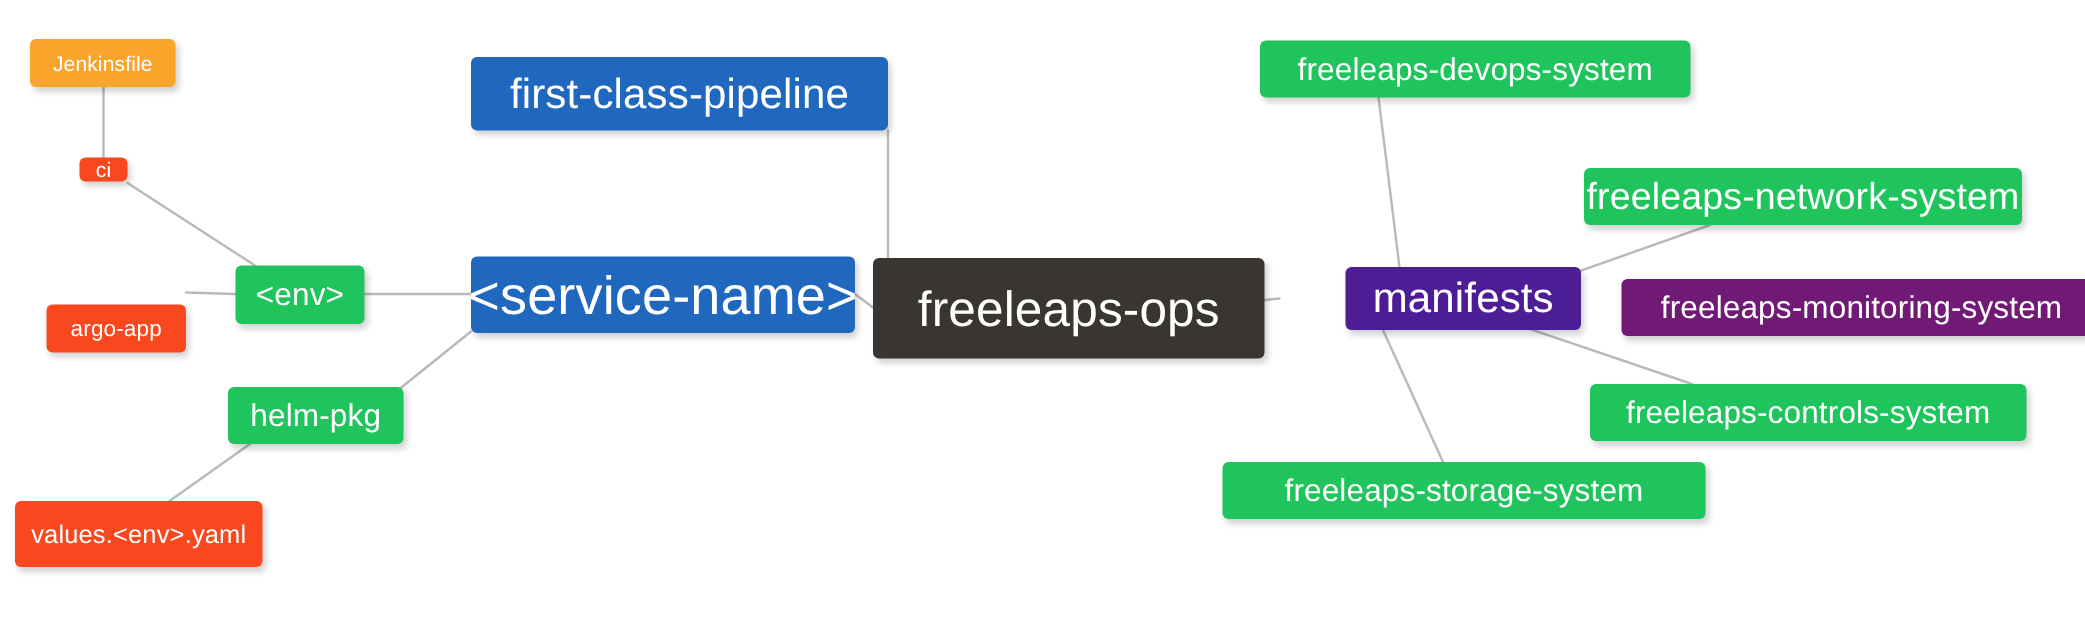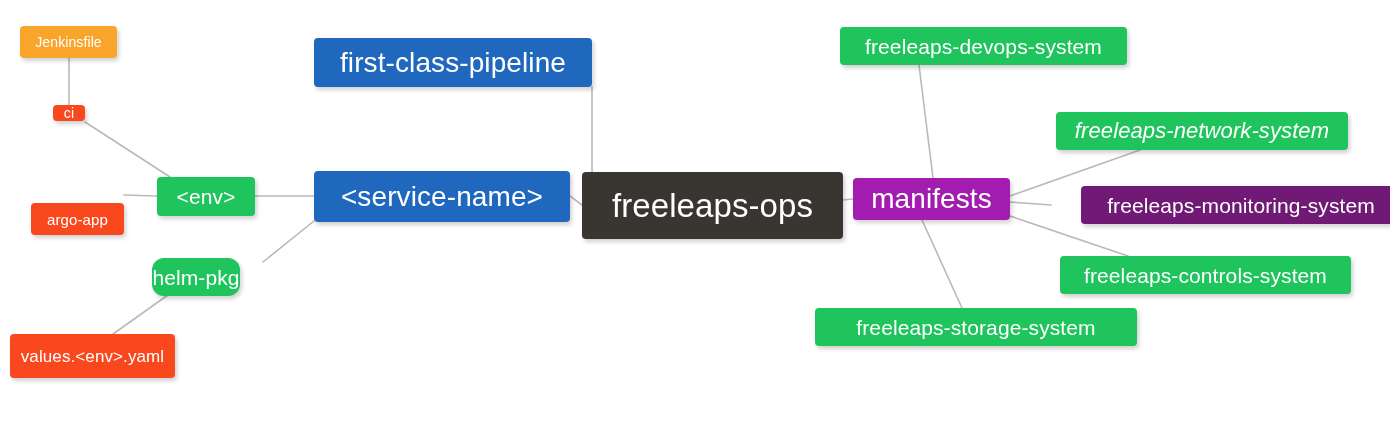--- a/index.html
+++ b/index.html
@@ -69,51 +69,51 @@
       <line x1="168" y1="295" x2="113" y2="334" stroke="#b9b9b9" stroke-width="1.6" stroke-linecap="round"></line>
       <line x1="933" y1="178" x2="919" y2="65" stroke="#b9b9b9" stroke-width="1.6" stroke-linecap="round"></line>
       <line x1="1010" y1="196" x2="1140" y2="150" stroke="#b9b9b9" stroke-width="1.6" stroke-linecap="round"></line>
       <line x1="1010" y1="202" x2="1051" y2="205" stroke="#b9b9b9" stroke-width="1.6" stroke-linecap="round"></line>
       <line x1="1010" y1="216" x2="1128" y2="256" stroke="#b9b9b9" stroke-width="1.6" stroke-linecap="round"></line>
       <line x1="922" y1="220" x2="962" y2="308" stroke="#b9b9b9" stroke-width="1.6" stroke-linecap="round"></line>
     </svg>
 <div class="node c-root" style="left: 582px; top: 172px; width: 261px; height: 67px; font-size: 33px; background: rgb(57, 53, 49);">
       <span class="node-label">freeleaps-ops</span>
     </div>
-    <div class="node c-blue" style="left: 314px; top: 171px; width: 256px; height: 51px; font-size: 28px; background: rgb(32, 103, 190);">
+    <div class="node c-blue" style="left: 314px; top: 171px; width: 256px; height: 51px; font-size: 36px; background: rgb(32, 103, 190);">
       <span class="node-label">&lt;service-name&gt;</span>
     </div>
     <div class="node c-blue" style="left: 314px; top: 38px; width: 278px; height: 49px; font-size: 28px; background: rgb(32, 103, 190);">
       <span class="node-label">first-class-pipeline</span>
     </div>
-    <div class="node c-blue" style="left: 853px; top: 178px; width: 157px; height: 42px; font-size: 28px; background: #a21caf;">
+    <div class="node c-blue" style="left: 897px; top: 178px; width: 157px; height: 42px; font-size: 28px; background: #4c1d95;">
       <span class="node-label">manifests</span>
     </div>
-    <div class="node c-green" style="left: 157px; top: 177px; width: 98px; height: 39px; font-size: 21px; background: rgb(31, 196, 92);">
+    <div class="node c-green" style="left: 157px; top: 177px; width: 86px; height: 39px; font-size: 21px; background: rgb(31, 196, 92);">
       <span class="node-label">&lt;env&gt;</span>
     </div>
-    <div class="node c-green" style="left: 152px; top: 258px; width: 88px; height: 38px; font-size: 21px; background: rgb(31, 196, 92); border-radius: 12px;">
+    <div class="node c-green" style="left: 152px; top: 258px; width: 117px; height: 38px; font-size: 21px; background: rgb(31, 196, 92);">
       <span class="node-label">helm-pkg</span>
     </div>
     <div class="node c-orange" style="left: 20px; top: 26px; width: 97px; height: 32px; font-size: 14px; background: rgb(249, 165, 43);">
       <span class="node-label">Jenkinsfile</span>
     </div>
     <div class="node c-red" style="left: 53px; top: 105px; width: 32px; height: 16px; font-size: 14px; background: rgb(249, 71, 30);">
       <span class="node-label">ci</span>
     </div>
     <div class="node c-red" style="left: 31px; top: 179px; width: 93px; height: 32px; font-size: 15px; background: rgb(249, 71, 30); margin-top: 24px;">
       <span class="node-label">argo-app</span>
     </div>
     <div class="node c-red" style="left: 10px; top: 334px; width: 165px; height: 44px; font-size: 17px; background: rgb(249, 71, 30);">
       <span class="node-label">values.&lt;env&gt;.yaml</span>
     </div>
     <div class="node c-green" style="left: 800px; top: 27px; width: 287px; height: 38px; font-size: 21px; background: rgb(31, 196, 92); margin-left: 40px;">
       <span class="node-label">freeleaps-devops-system</span>
     </div>
-    <div class="node c-green" style="left: 1056px; top: 112px; width: 292px; height: 38px; font-size: 22px; background: rgb(31, 196, 92); font-style: italic;">
+    <div class="node c-green" style="left: 1056px; top: 112px; width: 292px; height: 38px; font-size: 25px; background: rgb(31, 196, 92);">
       <span class="node-label">freeleaps-network-system</span>
     </div>
     <div class="node c-green" style="left: 1051px; top: 186px; width: 320px; height: 38px; font-size: 21px; background: #701a75; margin-left: 30px;">
       <span class="node-label">freeleaps-monitoring-system</span>
     </div>
     <div class="node c-green" style="left: 1060px; top: 256px; width: 291px; height: 38px; font-size: 21px; background: rgb(31, 196, 92);">
       <span class="node-label">freeleaps-controls-system</span>
     </div>
     <div class="node c-green" style="left: 815px; top: 308px; width: 322px; height: 38px; font-size: 21px; background: rgb(31, 196, 92);">
       <span class="node-label">freeleaps-storage-system</span>

